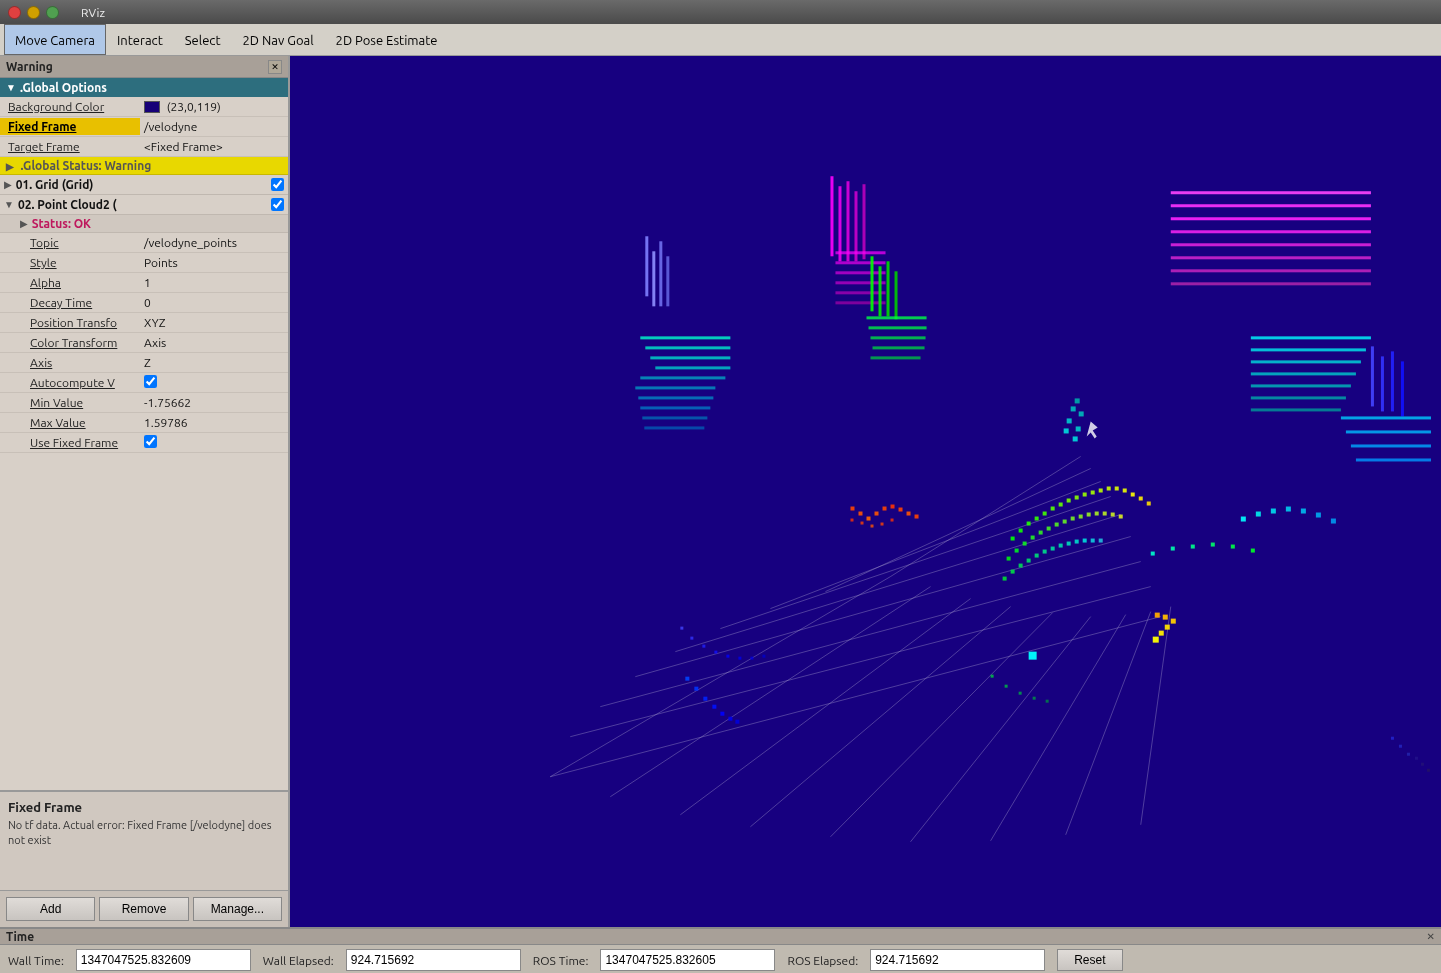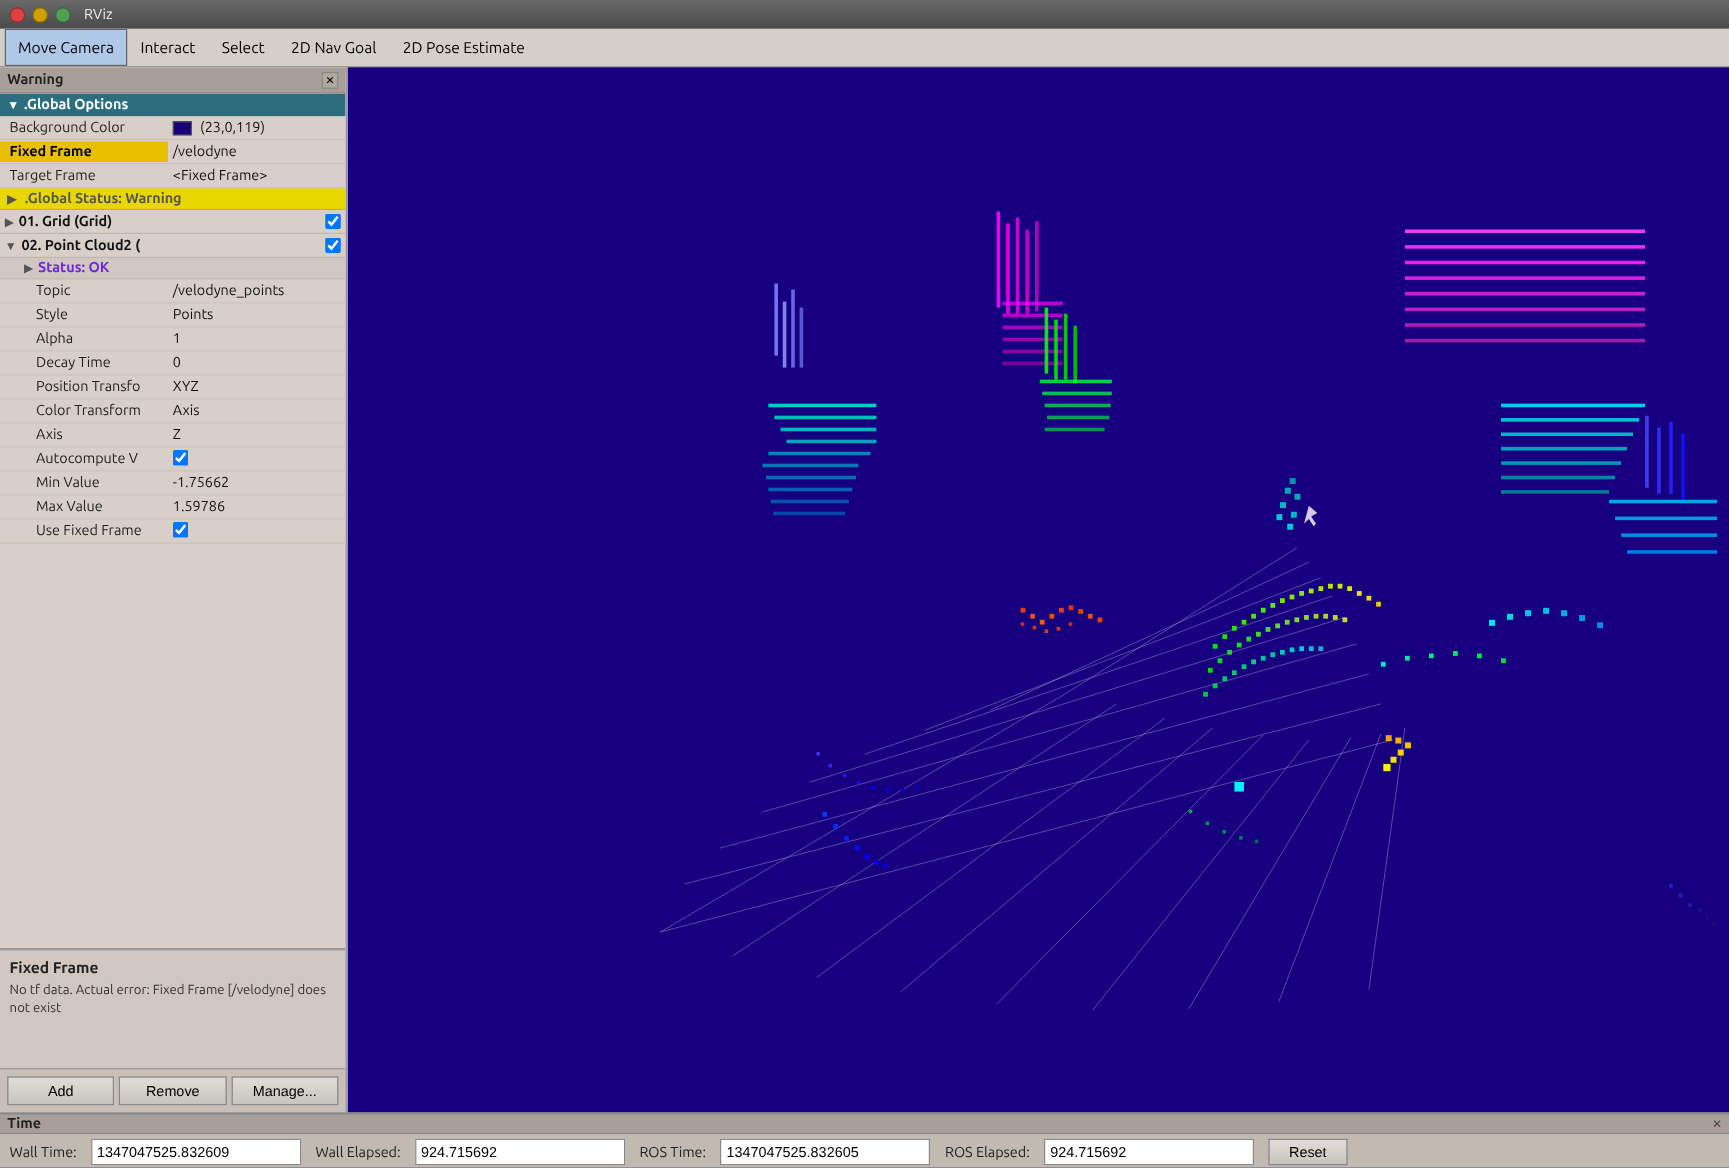--- a/index.html
+++ b/index.html
@@ -25,21 +25,21 @@
     }
     .titlebar-btn {
       width: 13px; height: 13px; border-radius: 50%; border: 1px solid rgba(0,0,0,0.3);
     }
     .btn-close { background: #e04040; }
     .btn-min { background: #d0a000; }
     .btn-max { background: #50a050; }
     #titlebar-label {
       color: #eee;
       font-size: 12px;
-      margin-left: 5px;
+      margin-left: 16px;
       text-align: right;
     }
 
     
     #menubar {
       background: #d4d0c8;
       border-bottom: 1px solid #999;
       height: 32px;
       display: flex;
       align-items: stretch;
@@ -128,20 +128,21 @@
       min-height: 20px;
     }
 
     .tree-row .label-cell {
       width: 140px;
       padding-left: 8px;
       color: #222;
       white-space: nowrap;
       overflow: hidden;
       text-overflow: ellipsis;
+      text-decoration: underline;
     }
     .tree-row .value-cell {
       flex: 1;
       padding-left: 4px;
       color: #111;
       white-space: nowrap;
       overflow: hidden;
       text-overflow: ellipsis;
     }
 
@@ -176,21 +177,21 @@
     .display-item-toggle { margin-right: 4px; font-size: 10px; color: #555; }
     .display-item-label { font-size: 12px; font-weight: bold; color: #111; flex: 1; }
     .display-item-check { margin-left: 4px; }
 
     
     .status-ok-row {
       display: flex; align-items: center; padding: 2px 20px;
       background: #d0c8c0; border-bottom: 1px solid #c0b8b0;
     }
     .status-ok-toggle { margin-right: 4px; font-size: 10px; color: #555; }
-    .status-ok-label { font-size: 12px; font-weight: bold; color: #6d28d9; }
+    .status-ok-label { font-size: 12px; font-weight: bold; color: #be185d; }
 
     
     .warning-row {
       background: #e8d800;
       padding: 2px 6px;
       font-size: 12px;
       font-weight: bold;
       color: #555;
       border-bottom: 1px solid #c8b800;
     }

